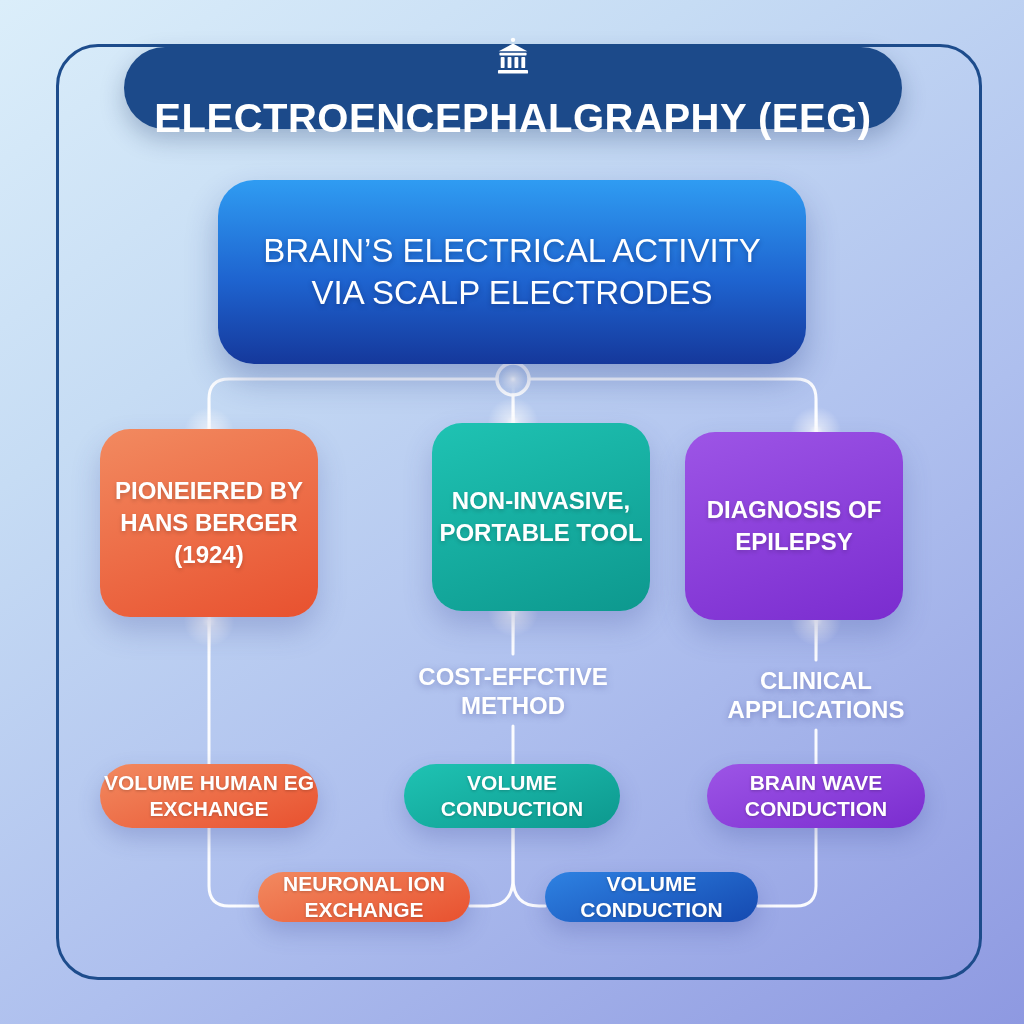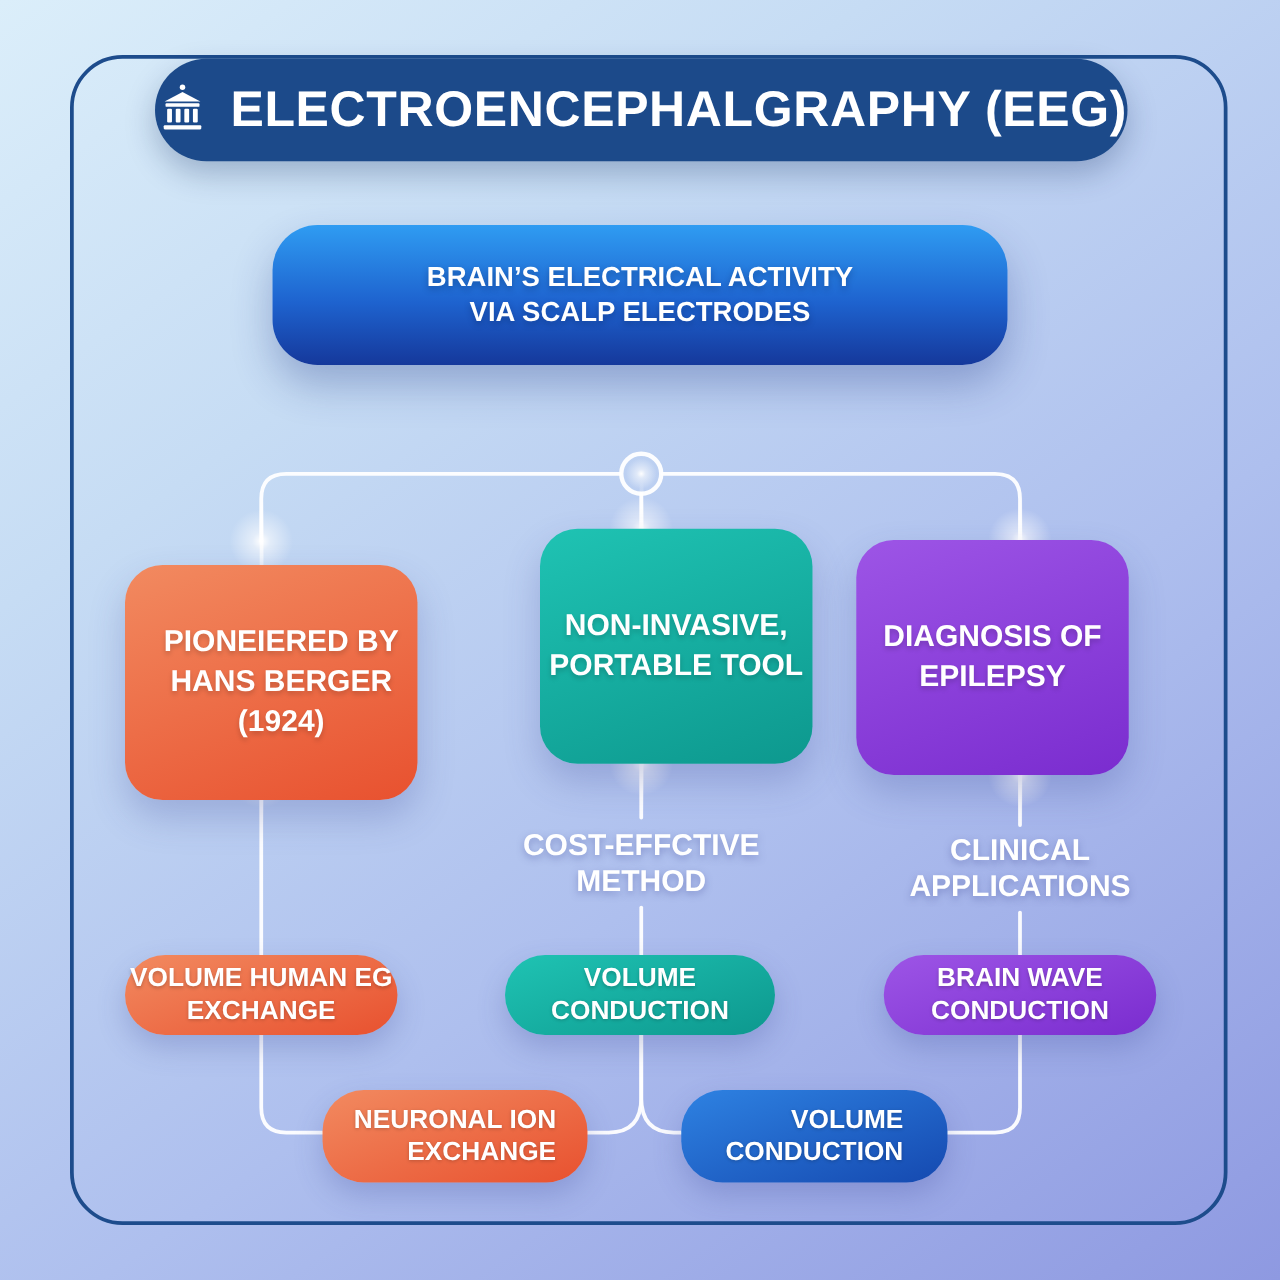--- a/index.html
+++ b/index.html
@@ -11,46 +11,47 @@
   .frame-border{
     position:absolute;left:56px;top:44px;width:926px;height:936px;
     border:3px solid #1d4c8c;border-radius:42px;box-sizing:border-box;
   }
   
   .banner{
     position:absolute;left:124px;top:47px;width:778px;height:82px;
     background:#1c4a8a;border-radius:41px;
     display:flex;align-items:center;justify-content:center;gap:16px;
     box-shadow:0 10px 24px rgba(18,42,95,.28);
+    flex-direction:column;
   }
   .banner h1{margin:0;color:#fff;font-size:40px;font-weight:800;letter-spacing:.5px;white-space:nowrap;}
   .banner .icon{display:flex;align-items:center;}
   
   .main-node{
-    position:absolute;left:218px;top:180px;width:588px;height:112px;border-radius:36px;
+    position:absolute;left:218px;top:180px;width:588px;height:184px;border-radius:36px;
     background:linear-gradient(180deg,#2f9cf2 0%,#1e63cf 55%,#15389b 100%);
-    color:#fff;font-size:22px;font-weight:700;line-height:1.28;text-align:center;
+    color:#fff;font-size:33px;font-weight:400;line-height:1.28;text-align:center;
     display:flex;align-items:center;justify-content:center;white-space:pre-line;
     text-shadow:0 2px 5px rgba(0,30,80,.35);
     box-shadow:0 16px 32px rgba(25,50,130,.30);
   }
   
   svg.connectors{position:absolute;left:0;top:0;pointer-events:none;}
   
   .node-box{
     position:absolute;width:218px;height:188px;border-radius:30px;
     color:#fff;font-size:24px;font-weight:800;line-height:1.32;text-align:center;
     display:flex;align-items:center;justify-content:center;white-space:pre-line;
     text-shadow:0 2px 4px rgba(0,0,0,.18);
     box-shadow:0 14px 28px rgba(60,70,150,.25);
   }
   .box-orange{background:linear-gradient(160deg,#f28a60 0%,#e8512f 100%);}
   .box-teal{background:linear-gradient(160deg,#1fc3b3 0%,#0d988e 100%);}
   .box-purple{background:linear-gradient(160deg,#9d55e6 0%,#7a2ccf 100%);}
-  #box-history{left:100px;top:452px;padding-left:16px;}
+  #box-history{left:100px;top:429px;}
   #box-method{left:405px;top:423px;margin-left:27px;}
   #box-diagnosis{left:685px;top:432px;}
   
   .sub-label{
     position:absolute;width:260px;color:#fff;font-size:24px;font-weight:800;
     line-height:1.22;text-align:center;white-space:pre-line;
     text-shadow:0 2px 6px rgba(90,100,170,.5);
   }
   #sub-method{left:383px;top:662px;}
   #sub-clinical{left:686px;top:666px;}
@@ -58,21 +59,21 @@
   .pill{
     position:absolute;height:64px;border-radius:32px;
     color:#fff;font-size:21px;font-weight:800;line-height:1.22;text-align:center;
     display:flex;align-items:center;justify-content:center;white-space:pre-line;
     text-shadow:0 1px 3px rgba(0,0,0,.22);
     box-shadow:0 10px 22px rgba(60,70,150,.25);
   }
   #pill-history{left:100px;top:764px;width:218px;}
   #pill-method{left:404px;top:764px;width:216px;}
   #pill-diagnosis{left:707px;top:764px;width:218px;}
-  .bottom-pill{height:74px;border-radius:33px;text-align:right;}
+  .bottom-pill{height:50px;border-radius:33px;}
   #pill-neuronal{left:258px;top:872px;width:212px;}
   #pill-volume{left:545px;top:872px;width:213px;background:linear-gradient(160deg,#2e82e2 0%,#1549b0 100%);}
   
   .sparkle{
     position:absolute;width:62px;height:62px;transform:translate(-50%,-50%);
     background:radial-gradient(circle,rgba(255,255,255,.98) 0%,rgba(255,255,255,.55) 16%,rgba(255,255,255,0) 58%);
     pointer-events:none;
   }
   .sparkle::before{
     content:"";position:absolute;left:50%;top:-8px;bottom:-8px;width:2.5px;

